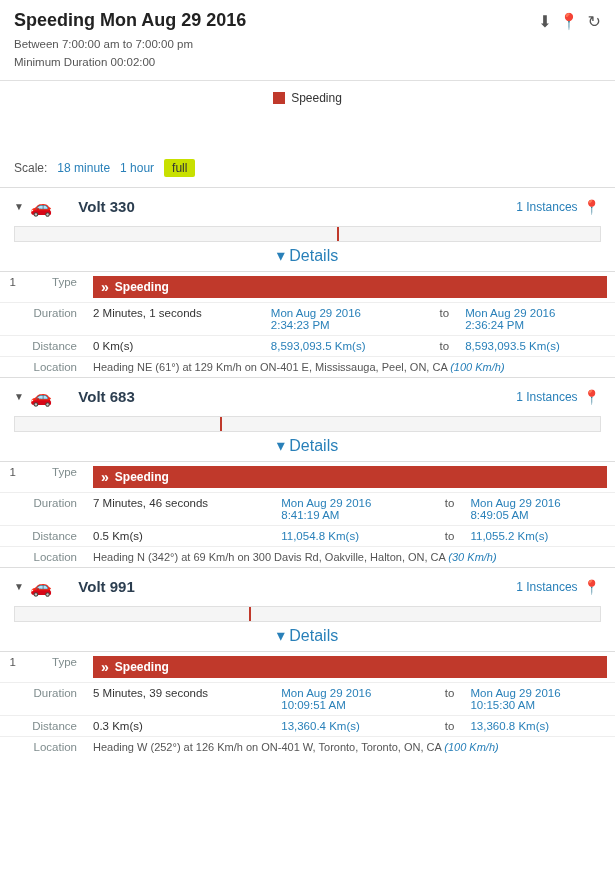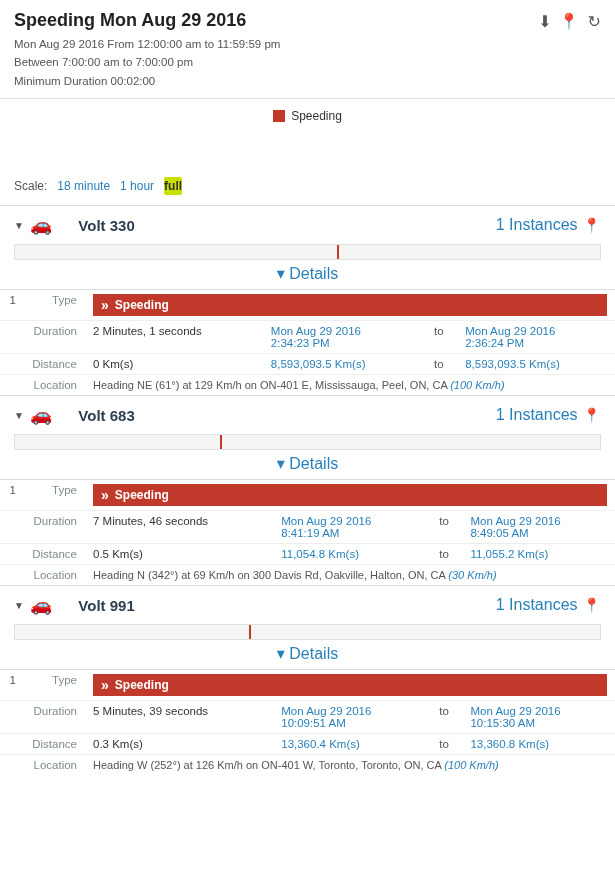--- a/index.html
+++ b/index.html
@@ -72,23 +72,23 @@
       font-size: 12px;
       color: #2980b9;
       cursor: pointer;
       background: none;
       border: none;
       padding: 0;
     }
     .scale-btn.active {
       background: #c8e000;
       color: #333;
-      padding: 2px 0;
+      padding: 2px 8px;
       border-radius: 2px;
-      font-weight: bold;
+      font-weight: normal;
     }
 
     .vehicle-section {
       border-top: 1px solid #ddd;
       margin-bottom: 0;
     }
 
     .vehicle-header {
       display: flex;
       align-items: center;
@@ -114,21 +114,21 @@
       color: #2c3e50;
       margin-left: 20px;
     }
     .vehicle-right {
       display: flex;
       align-items: center;
       gap: 6px;
     }
     .instances-link {
       color: #2980b9;
-      font-size: 16px;
+      font-size: 12px;
       cursor: pointer;
     }
     .pin-icon {
       color: #2980b9;
       font-size: 14px;
       cursor: pointer;
     }
 
     .timeline-bar {
       height: 16px;
@@ -191,21 +191,21 @@
       font-size: 14px;
     }
     .duration-row td, .distance-row td, .location-row td {
       border-top: 1px solid #eee;
     }
     .date-blue {
       color: #2980b9;
     }
     .to-text {
       color: #555;
-      text-align: center;
+      text-align: right;
     }
     .location-text {
       color: #555;
       font-size: 11px;
     }
     .location-text .speed-limit {
       color: #2980b9;
       font-style: italic;
     }
     .km-blue {
@@ -218,21 +218,20 @@
 <div class="header-section">
   <div style="display:flex; justify-content:space-between; align-items:flex-start;">
     <h1>Speeding Mon Aug 29 2016</h1>
     <div class="header-icons">
       <span title="Download">⬇</span>
       <span title="Location">📍</span>
       <span title="Refresh">↻</span>
     </div>
   </div>
   <div class="header-meta">
-    <div>Mon Aug 29 2016 From 12:00:00 am to 11:59:59 pm</div>
     <div>Between 7:00:00 am to 7:00:00 pm</div>
     <div>Minimum Duration 00:02:00</div>
   </div>
 </div>
 
 <div class="legend-section">
   <span class="legend-dot"></span>
   <span class="legend-label">Speeding</span>
 </div>
 

